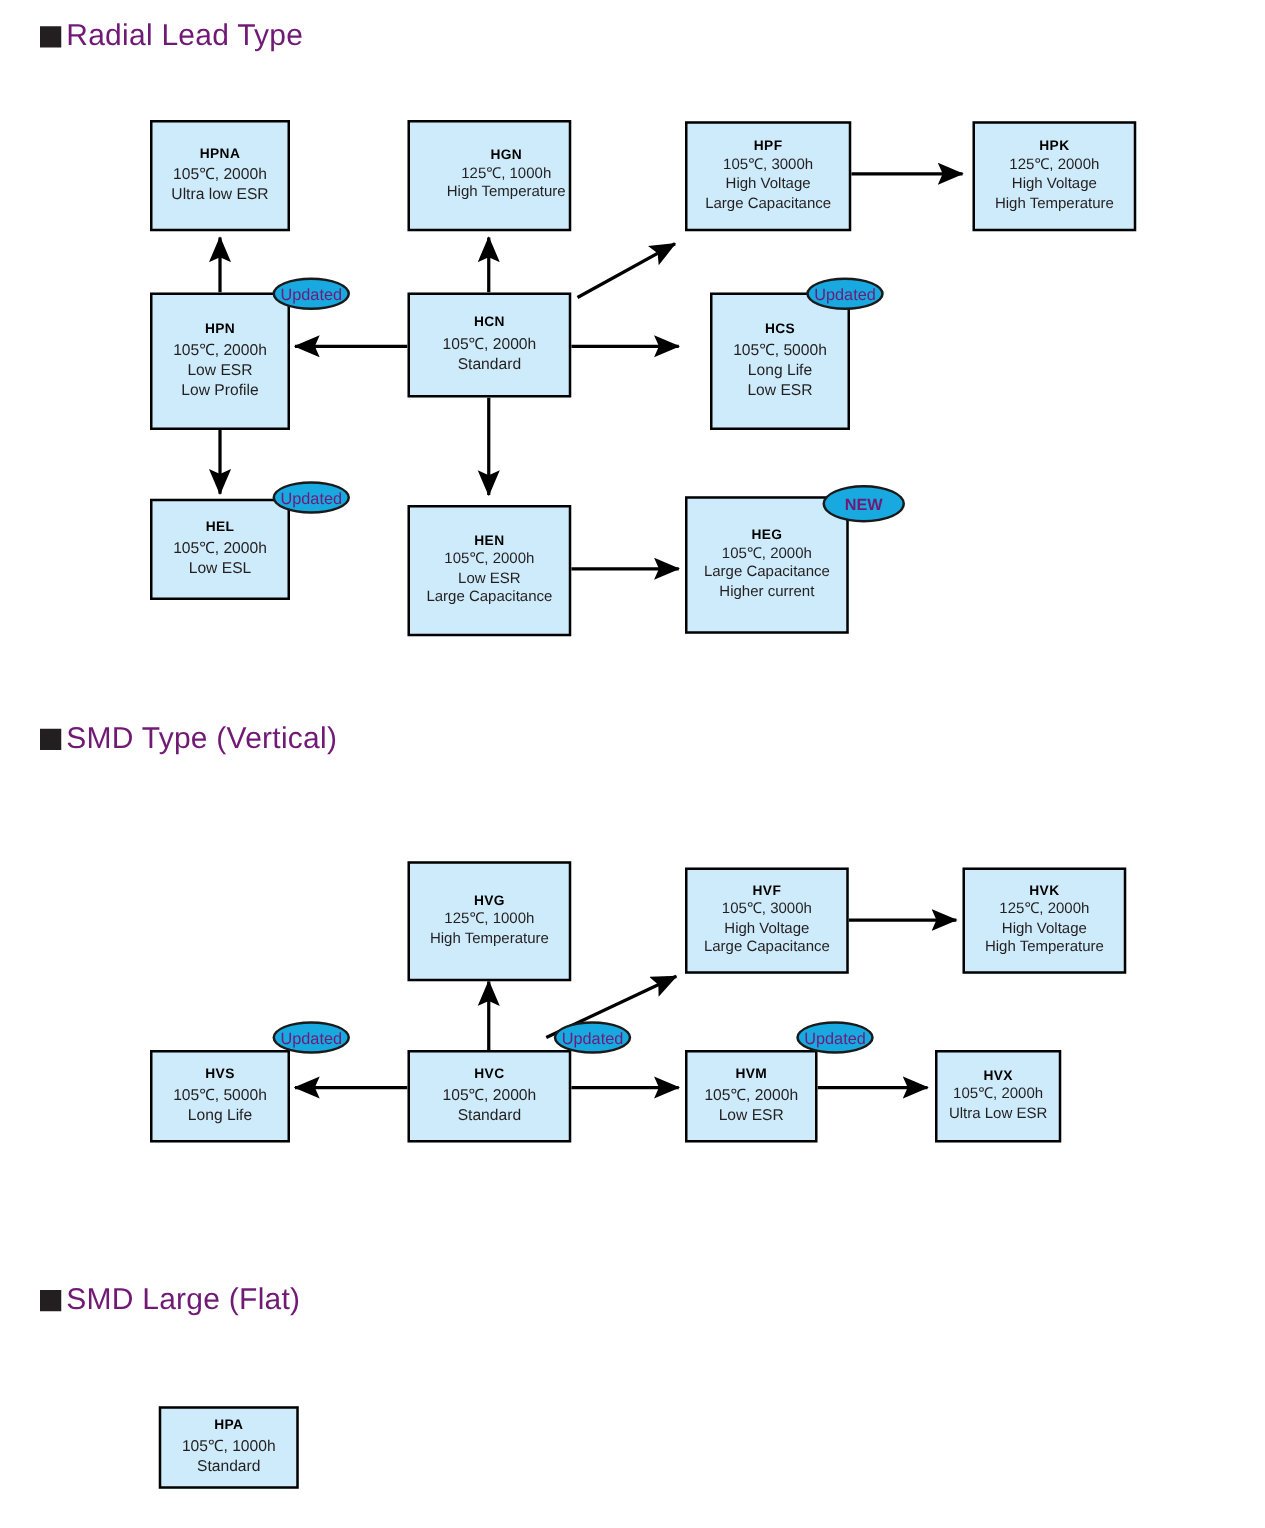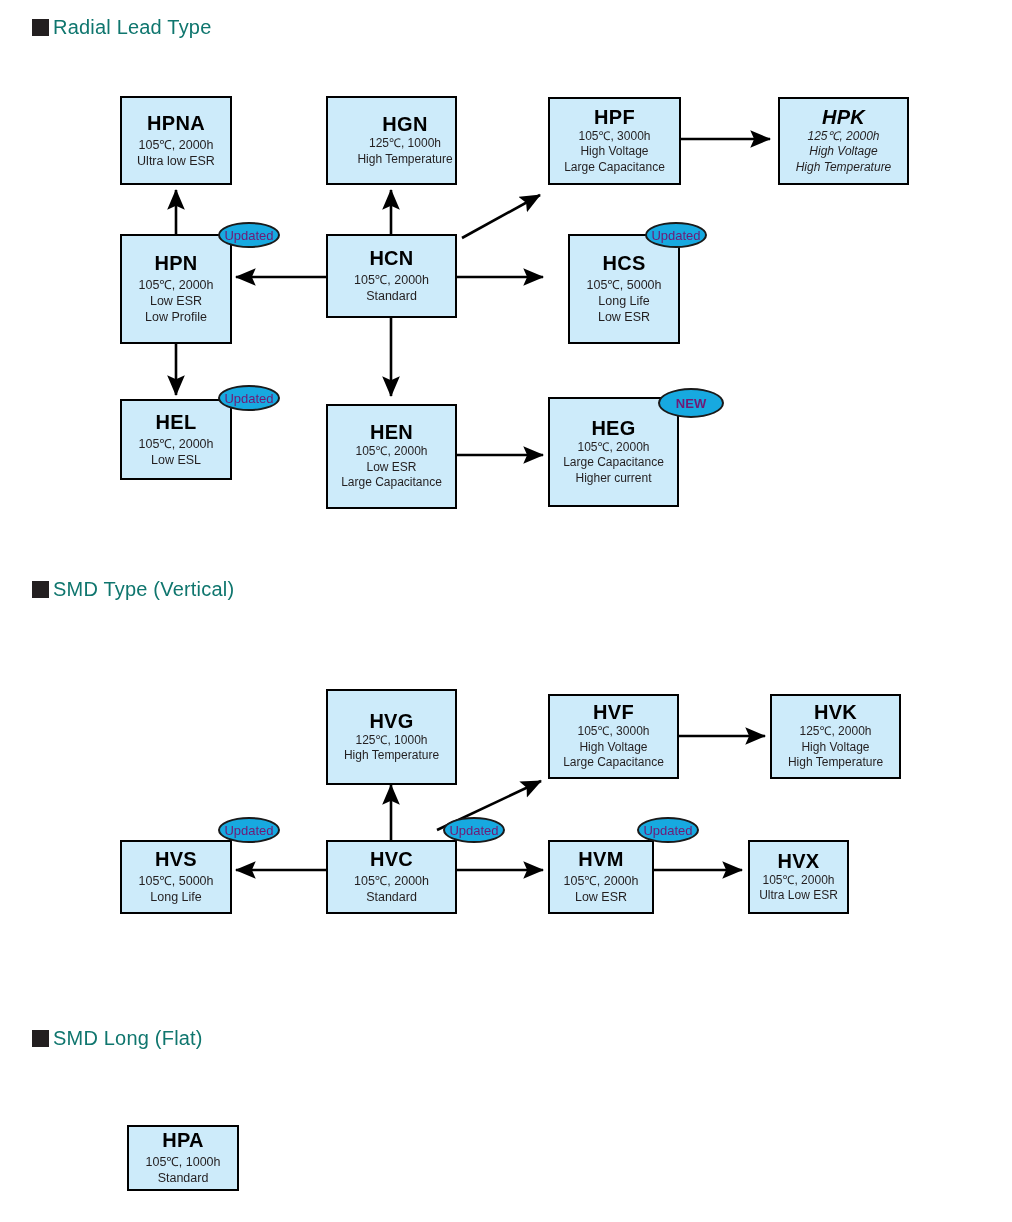--- a/index.html
+++ b/index.html
@@ -28,42 +28,42 @@
     white-space: nowrap;
   }
   .section-heading .bullet {
     width: 17px;
     height: 17px;
     background: #231f20;
     display: inline-block;
     flex: 0 0 auto;
   }
   .section-heading .heading-text {
-    font-size: 20px;
+    font-size: 24px;
     font-weight: 400;
     letter-spacing: 0.2px;
-    color: #0f766e;
+    color: #701a75;
     line-height: 1;
   }
   
   .node {
     position: absolute;
     box-sizing: border-box;
     background: #cdebfa;
     border: 2.5px solid #000000;
     display: flex;
     flex-direction: column;
     align-items: center;
     justify-content: center;
     text-align: center;
     padding: 3px 1px 4px 1px;
     z-index: 3;
   }
   .node .node-title {
-    font-size: 20px;
+    font-size: 11px;
     font-weight: bold;
     color: #000000;
     line-height: 1.15;
     margin-bottom: 2px;
     letter-spacing: 0.3px;
   }
   .node .node-lines {
     display: flex;
     flex-direction: column;
     align-items: center;
@@ -156,21 +156,21 @@
     <span class="heading-text">Radial Lead Type</span>
   </div>
 
   <div class="section-heading" style="left:32px; top:579px;">
     <span class="bullet"></span>
     <span class="heading-text">SMD Type (Vertical)</span>
   </div>
 
   <div class="section-heading" style="left:32px; top:1028px;">
     <span class="bullet"></span>
-    <span class="heading-text">SMD Long (Flat)</span>
+    <span class="heading-text">SMD Large (Flat)</span>
   </div>
 
   <div class="node" style="left:120px; top:96px; width:112px; height:89px;">
     <div class="node-title">HPNA</div>
     <div class="node-lines">
       <div class="node-line">105℃, 2000h</div>
       <div class="node-line">Ultra low ESR</div>
     </div>
   </div>
 
@@ -236,21 +236,21 @@
 
   <div class="node tight" style="left:548px; top:397px; width:131px; height:110px;">
     <div class="node-title">HEG</div>
     <div class="node-lines">
       <div class="node-line">105℃, 2000h</div>
       <div class="node-line">Large Capacitance</div>
       <div class="node-line">Higher current</div>
     </div>
   </div>
 
-  <div class="node tight" style="left:778px; top:97px; width:131px; height:88px;font-style:italic;">
+  <div class="node tight" style="left:778px; top:97px; width:131px; height:88px;">
     <div class="node-title">HPK</div>
     <div class="node-lines">
       <div class="node-line">125℃, 2000h</div>
       <div class="node-line">High Voltage</div>
       <div class="node-line">High Temperature</div>
     </div>
   </div>
 
   <div class="badge" style="left:218px; top:222px; width:62px; height:26px;">
     <span>Updated</span>

